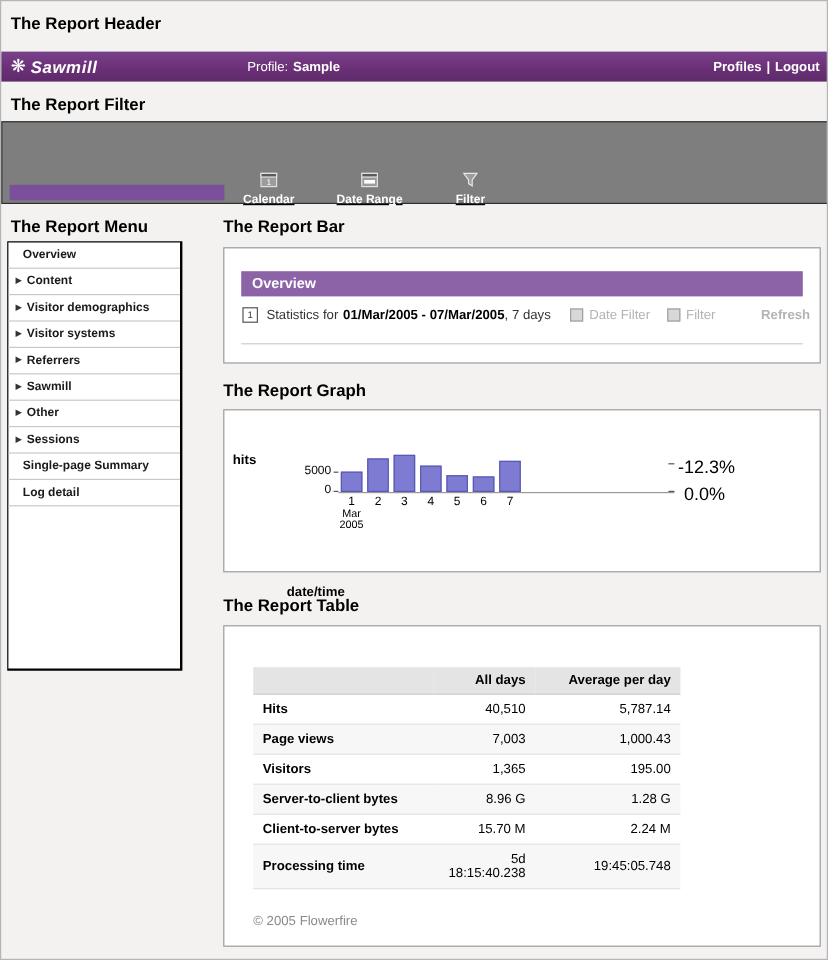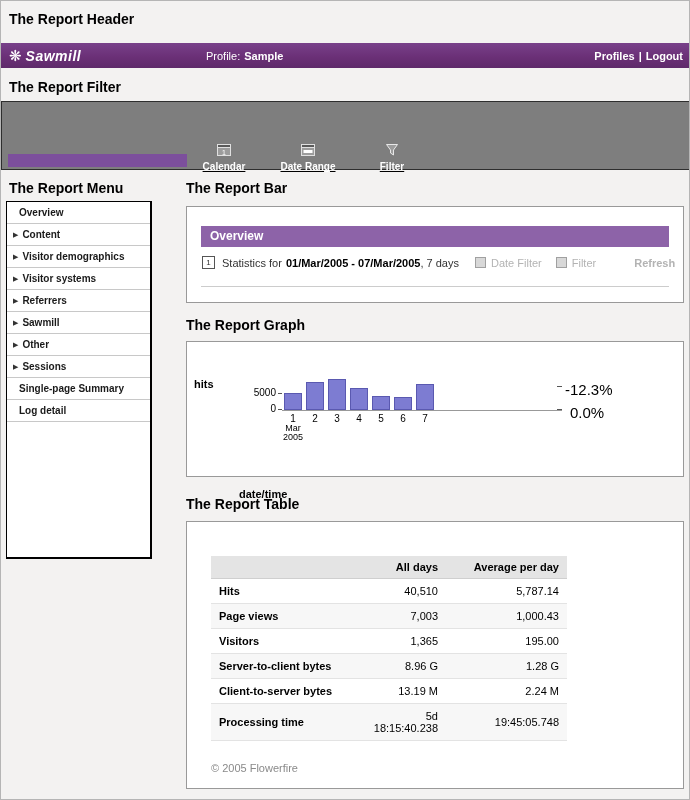--- a/index.html
+++ b/index.html
@@ -309,21 +309,21 @@
             <td class="num">1,365</td>
             <td class="num">195.00</td>
           </tr>
           <tr>
             <td class="rowlabel">Server-to-client bytes</td>
             <td class="num">8.96 G</td>
             <td class="num">1.28 G</td>
           </tr>
           <tr>
             <td class="rowlabel">Client-to-server bytes</td>
-            <td class="num">13.19 M</td>
+            <td class="num">15.70 M</td>
             <td class="num">2.24 M</td>
           </tr>
           <tr>
             <td class="rowlabel">Processing time</td>
             <td class="num">5d 18:15:40.238</td>
             <td class="num">19:45:05.748</td>
           </tr>
         </tbody>
     </table>
     <div class="copyright">© 2005 Flowerfire</div>

